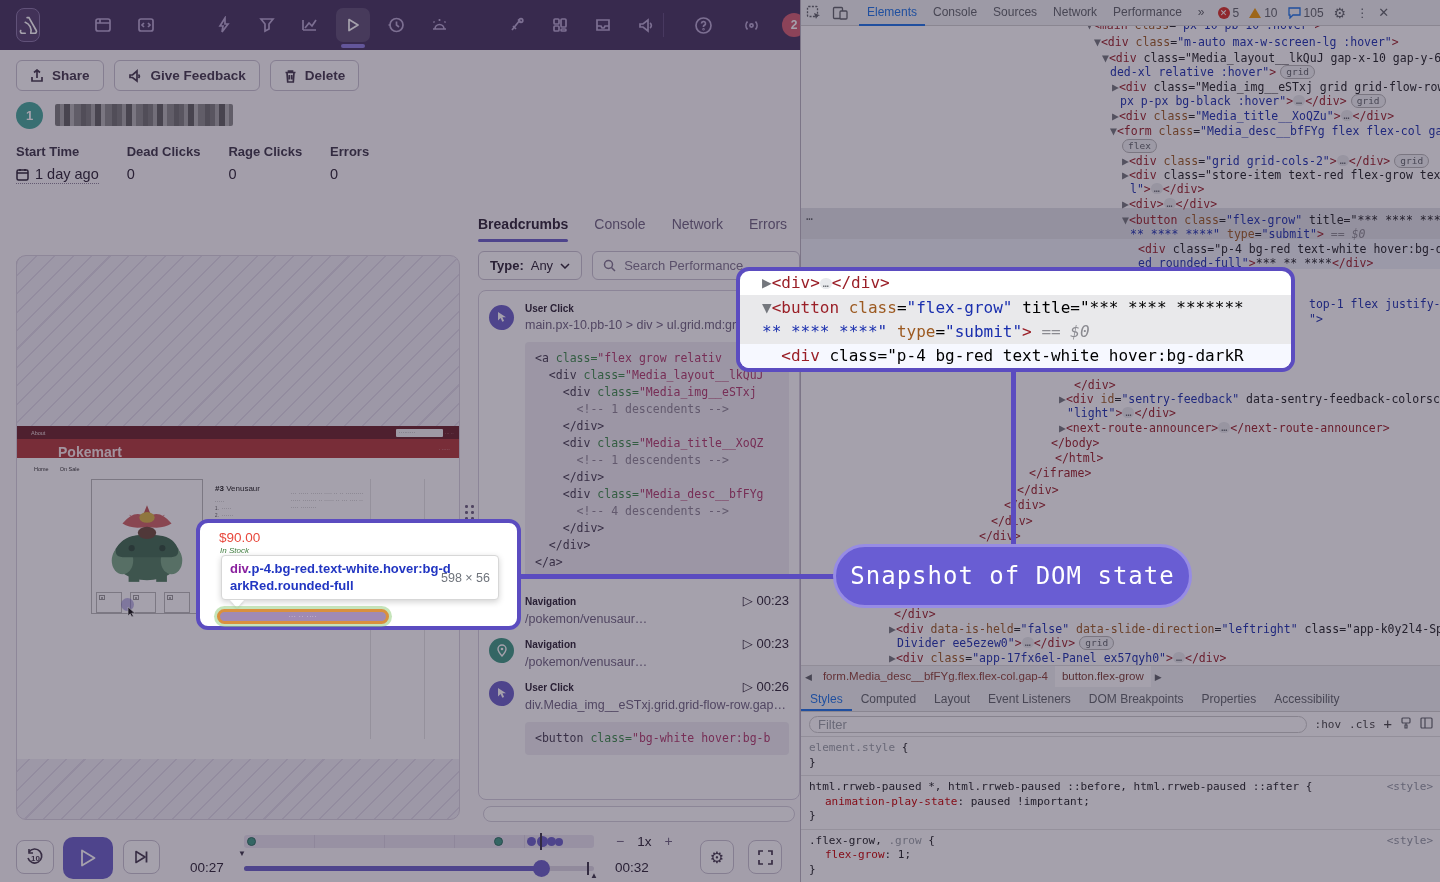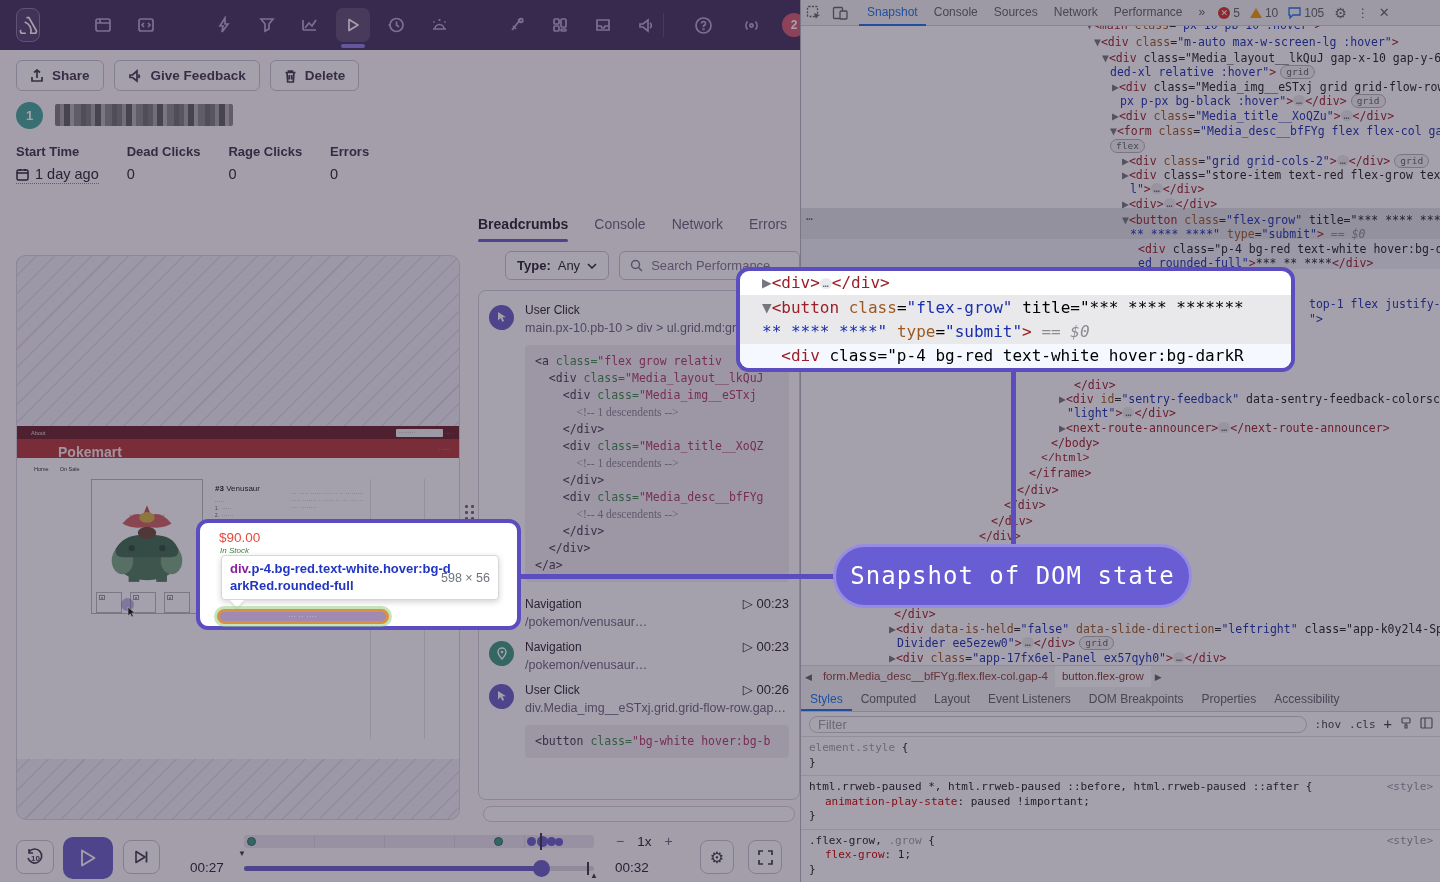--- a/index.html
+++ b/index.html
@@ -75,38 +75,38 @@
   
   #drag-dots { position:absolute; left:465px; top:505px; width:10px; height:18px; }
   #drag-dots i { position:absolute; width:2.5px; height:2.5px; border-radius:50%; background:#6f6380; }
 
   
   #bc-panel { position:absolute; left:478px; top:210px; width:322px; height:620px; overflow:hidden; }
   #bc-tabs { display:flex; gap:26px; font-size:14px; color:#6f6380; padding-top:6px; white-space:nowrap; }
   .bc-tab { padding-bottom:10px; position:relative; }
   .bc-tab.act { color:#2b2233; font-weight:bold; }
   .bc-tab.act::after { content:""; position:absolute; left:0; right:0; bottom:0; height:3px; border-radius:2px; background:#6a5fc8; }
-  #bc-filter { display:flex; gap:10px; margin-top:9px;margin-left:27px; }
+  #bc-filter { display:flex; gap:10px; margin-top:9px; }
   #type-btn { background:#fff; border:1px solid #c9c3d1; border-radius:6px; height:29px; padding:0 11px; font-size:13px; color:#2b2233; display:flex; align-items:center; gap:7px; }
   #type-btn b { font-weight:bold; }
   #bc-search { flex:1; background:#fff; border:1px solid #c9c3d1; border-radius:6px; height:29px; font-size:13px; color:#80758f; display:flex; align-items:center; gap:8px; padding:0 10px; white-space:nowrap; overflow:hidden; }
   #bc-list { margin-top:10px; border:1px solid #d5cfdc; border-radius:8px; background:#fff; height:510px; overflow:hidden; padding:12px 0 0 10px; }
   .bc-item { display:flex; gap:11px; margin-bottom:10px; padding-right:10px; }
   .bc-ic { width:25px; height:25px; border-radius:50%; flex:none; display:flex; align-items:center; justify-content:center; margin-top:2px; }
   .bc-ic.click { background:#6a5fc8; }
   .bc-ic.nav { background:#3d9a83; }
   .bc-body { flex:1; min-width:0; }
   .bc-head { display:flex; align-items:baseline; }
-  .bc-title { font-size:12px; font-weight:normal; color:#2b2233; }
+  .bc-title { font-size:10px; font-weight:bold; color:#2b2233; }
   .bc-time { margin-left:auto; font-size:13px; color:#2b2233; white-space:nowrap; }
   .bc-sub { font-size:12.5px; color:#6f6380; margin-top:4px; white-space:nowrap; overflow:hidden; text-overflow:ellipsis; }
   .bc-code { margin:10px 0 4px 0; background:#efedf3; border-radius:4px; padding:8px 0 8px 10px; font-family:"DejaVu Sans Mono",monospace; font-size:11.5px; line-height:17px; color:#2b2233; white-space:pre; overflow:hidden; }
   .s-attr { color:#3c8a49; }
   .s-val { color:#b0396b; }
-  .s-com { color:#8d8494;font-family:Liberation Serif, serif; }
+  .s-com { color:#8d8494; }
   .s-tag { color:#433a4e; }
   #bc-bottom-bar { position:absolute; left:483px; top:806px; width:312px; height:16px; background:#fff; border:1px solid #d5d0db; border-radius:8px; }
 
   
   .ctrl-btn { position:absolute; background:#fff; border:1px solid #c9c3d1; border-radius:8px; display:flex; align-items:center; justify-content:center; color:#43384c; }
   #btn-rew { left:16px; top:840px; width:38px; height:34px; }
   #btn-play { left:63px; top:837px; width:50px; height:42px; background:#6a5fc8; border:none; border-radius:10px; color:#fff; font-size:20px; }
   #btn-skip { left:123px; top:840px; width:37px; height:34px; font-size:14px; }
   #time-cur { position:absolute; left:190px; top:860px; font-size:13.5px; color:#2b2233; }
   #time-total { position:absolute; left:615px; top:860px; font-size:13.5px; color:#2b2233; }
@@ -589,37 +589,37 @@
       <span class="dom-line" style="left:5px;top:212px;color:#5f6368">⋯</span>
       <div id="dom-lines">
           <div class="dom-line" style="left: 285px; top: 18px;"><span class="arw">▼</span><span class="tg">&lt;main</span> <span class="at">class</span>=<span class="av">"px-10 pb-10 :hover"</span><span class="tg">&gt;</span></div>
           <div class="dom-line" style="left: 293px; top: 35px;"><span class="arw">▼</span><span class="tg">&lt;div</span> <span class="at">class</span>=<span class="av">"m-auto max-w-screen-lg :hover"</span><span class="tg">&gt;</span></div>
           <div class="dom-line" style="left: 301px; top: 51px;"><span class="arw">▼</span><span class="tg">&lt;div</span> class="Media_layout__lkQuJ gap-x-10 gap-y-6 roun</div>
           <div class="dom-line" style="left: 309px; top: 65px;"><span class="av">ded-xl relative :hover"</span><span class="tg">&gt;</span><span class="badge">grid</span></div>
           <div class="dom-line" style="left: 311px; top: 80px;"><span class="arw">▶</span><span class="tg">&lt;div</span> class="Media_img__eSTxj grid grid-flow-row gap-</div>
           <div class="dom-line" style="left: 319px; top: 94px;"><span class="av">px p-px bg-black :hover"</span><span class="tg">&gt;</span><span class="ell">…</span><span class="tg">&lt;/div</span><span class="tg">&gt;</span><span class="badge">grid</span></div>
           <div class="dom-line" style="left: 311px; top: 109px;"><span class="arw">▶</span><span class="tg">&lt;div</span> <span class="at">class</span>=<span class="av">"Media_title__XoQZu"</span><span class="tg">&gt;</span><span class="ell">…</span><span class="tg">&lt;/div</span><span class="tg">&gt;</span></div>
           <div class="dom-line" style="left: 309px; top: 124px;"><span class="arw">▼</span><span class="tg">&lt;form</span> <span class="at">class</span>=<span class="av">"Media_desc__bfFYg flex flex-col gap-4"</span></div>
-          <div class="dom-line" style="left: 305px; top: 139px;"><span class="badge">flex</span></div>
+          <div class="dom-line" style="left: 317px; top: 139px;"><span class="badge">flex</span></div>
           <div class="dom-line" style="left: 321px; top: 154px;"><span class="arw">▶</span><span class="tg">&lt;div</span> <span class="at">class</span>=<span class="av">"grid grid-cols-2"</span><span class="tg">&gt;</span><span class="ell">…</span><span class="tg">&lt;/div</span><span class="tg">&gt;</span><span class="badge">grid</span></div>
           <div class="dom-line" style="left: 321px; top: 168px;"><span class="arw">▶</span><span class="tg">&lt;div</span> class="store-item text-red flex-grow text-4x</div>
           <div class="dom-line" style="left: 329px; top: 182px;"><span class="av">l"</span><span class="tg">&gt;</span><span class="ell">…</span><span class="tg">&lt;/div</span><span class="tg">&gt;</span></div>
           <div class="dom-line" style="left: 321px; top: 197px;"><span class="arw">▶</span><span class="tg">&lt;div</span><span class="tg">&gt;</span><span class="ell">…</span><span class="tg">&lt;/div</span><span class="tg">&gt;</span></div>
           <div class="dom-line" style="left: 321px; top: 213px;"><span class="arw">▼</span><span class="tg">&lt;button</span> <span class="at">class</span>=<span class="av">"flex-grow"</span> title="*** **** *******</div>
           <div class="dom-line" style="left: 329px; top: 227px;"><span class="av">** **** ****"</span> <span class="at">type</span>=<span class="av">"submit"</span><span class="tg">&gt;</span> <span class="eq">== $0</span></div>
           <div class="dom-line" style="left: 337px; top: 242px;"><span class="tg">&lt;div</span> class="p-4 bg-red text-white hover:bg-darkR</div>
           <div class="dom-line" style="left: 337px; top: 256px;"><span class="av">ed rounded-full"</span><span class="tg">&gt;</span>*** ** ****<span class="tg">&lt;/div</span><span class="tg">&gt;</span></div>
           <div class="dom-line" style="left: 508px; top: 297px;"><span class="av">top-1 flex justify-cen</span></div>
           <div class="dom-line" style="left: 508px; top: 312px;"><span class="av">"&gt;</span></div>
           <div class="dom-line" style="left: 273px; top: 378px;"><span class="tg">&lt;/div</span><span class="tg">&gt;</span></div>
           <div class="dom-line" style="left: 258px; top: 392px;"><span class="arw">▶</span><span class="tg">&lt;div</span> <span class="at">id</span>=<span class="av">"sentry-feedback"</span> data-sentry-feedback-colorscheme=</div>
           <div class="dom-line" style="left: 266px; top: 406px;"><span class="av">"light"</span><span class="tg">&gt;</span><span class="ell">…</span><span class="tg">&lt;/div</span><span class="tg">&gt;</span></div>
           <div class="dom-line" style="left: 258px; top: 421px;"><span class="arw">▶</span><span class="tg">&lt;next-route-announcer</span><span class="tg">&gt;</span><span class="ell">…</span><span class="tg">&lt;/next-route-announcer</span><span class="tg">&gt;</span></div>
           <div class="dom-line" style="left: 250px; top: 436px;"><span class="tg">&lt;/body</span><span class="tg">&gt;</span></div>
-          <div class="dom-line" style="left: 240px; top: 451px; font-family: Liberation Mono, monospace;"><span class="tg">&lt;/html</span><span class="tg">&gt;</span></div>
+          <div class="dom-line" style="left: 254px; top: 451px;"><span class="tg">&lt;/html</span><span class="tg">&gt;</span></div>
           <div class="dom-line" style="left: 228px; top: 466px;"><span class="tg">&lt;/iframe</span><span class="tg">&gt;</span></div>
           <div class="dom-line" style="left: 216px; top: 483px;"><span class="tg">&lt;/div</span><span class="tg">&gt;</span></div>
           <div class="dom-line" style="left: 203px; top: 498px;"><span class="tg">&lt;/div</span><span class="tg">&gt;</span></div>
           <div class="dom-line" style="left: 190px; top: 514px;"><span class="tg">&lt;/div</span><span class="tg">&gt;</span></div>
           <div class="dom-line" style="left: 178px; top: 529px;"><span class="tg">&lt;/div</span><span class="tg">&gt;</span></div>
           <div class="dom-line" style="left: 93px; top: 607px;"><span class="tg">&lt;/div</span><span class="tg">&gt;</span></div>
           <div class="dom-line" style="left: 88px; top: 622px;"><span class="arw">▶</span><span class="tg">&lt;div</span> <span class="at">data-is-held</span>=<span class="av">"false"</span> <span class="at">data-slide-direction</span>=<span class="av">"leftright"</span> class="app-k0y2l4-Split</div>
           <div class="dom-line" style="left: 96px; top: 636px;"><span class="av">Divider ee5ezew0"</span><span class="tg">&gt;</span><span class="ell">…</span><span class="tg">&lt;/div</span><span class="tg">&gt;</span><span class="badge">grid</span></div>
           <div class="dom-line" style="left: 88px; top: 651px;"><span class="arw">▶</span><span class="tg">&lt;div</span> <span class="at">class</span>=<span class="av">"app-17fx6el-Panel ex57qyh0"</span><span class="tg">&gt;</span><span class="ell">…</span><span class="tg">&lt;/div</span><span class="tg">&gt;</span></div>
         </div>
@@ -632,21 +632,21 @@
           </svg>
         </span>
       <span class="ico">
           <svg width="16" height="14" viewBox="0 0 16 14">
             <rect x="1.5" y="1.5" width="9" height="11" rx="1" stroke="#5f6368" fill="none" stroke-width="1.3"></rect>
             <rect x="8" y="5" width="7" height="8" rx="1" stroke="#5f6368" fill="#f1f3f4" stroke-width="1.3"></rect>
           </svg>
         </span>
       <span style="width:6px"></span>
       <span id="dt-tabs" style="display:flex">
-          <span class="dt-tab act">Snapshot</span>
+          <span class="dt-tab act">Elements</span>
           <span class="dt-tab">Console</span>
           <span class="dt-tab">Sources</span>
           <span class="dt-tab">Network</span>
           <span class="dt-tab">Performance</span>
         </span>
       <span class="dt-tab">»</span>
       <span class="cnt">
           <span class="err-dot">✕</span>
           <span>5</span>
         </span>

